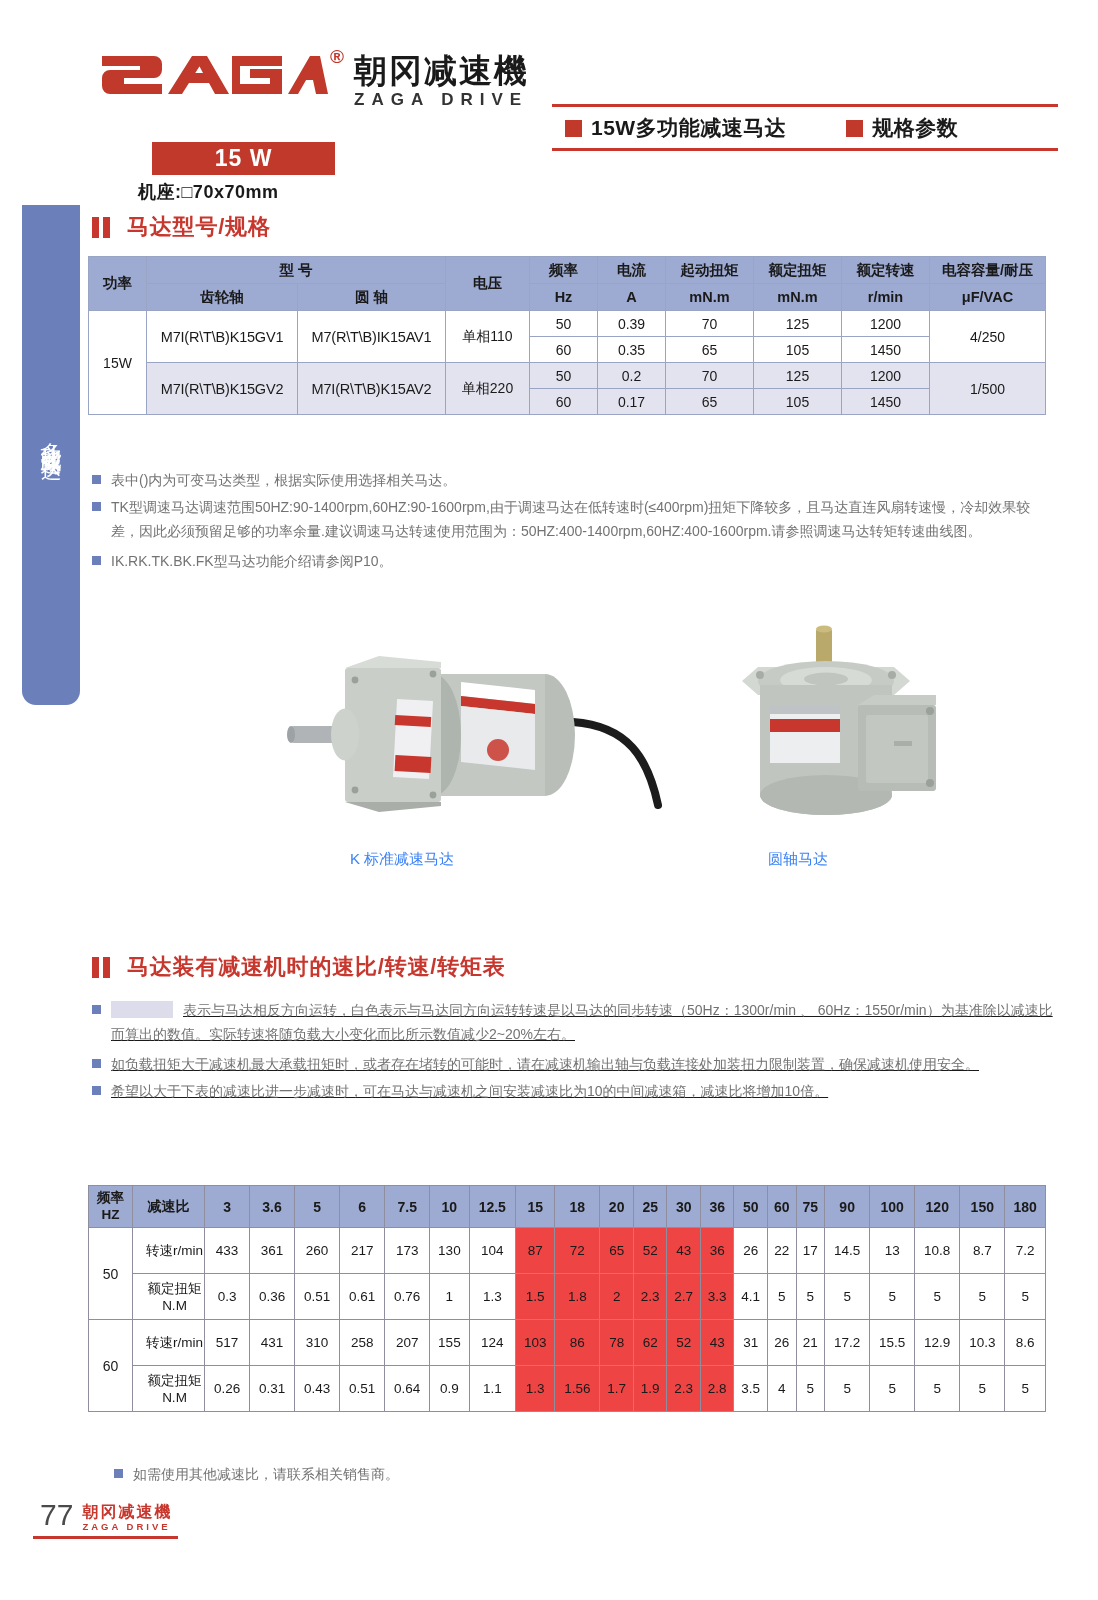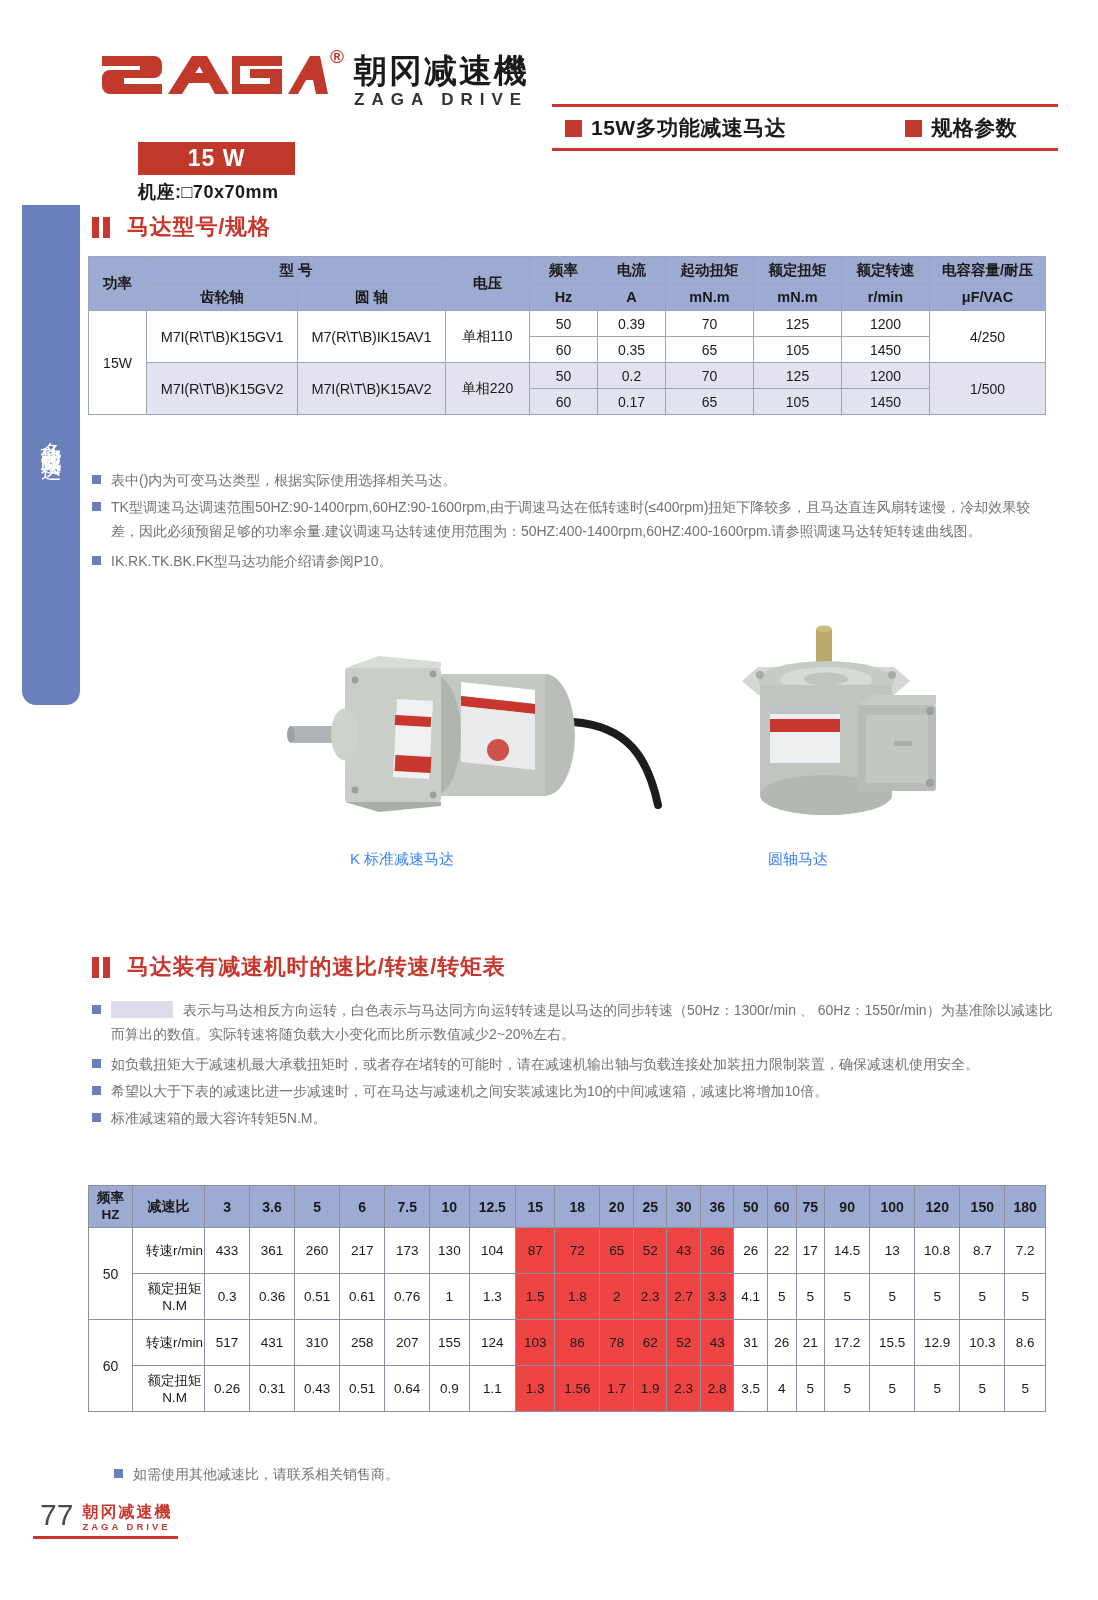--- a/index.html
+++ b/index.html
@@ -67,26 +67,26 @@
     width: 506px; height: 38px;
     display: flex; align-items: center;
   }
   .htitle { display: flex; align-items: center; }
   .htitle .sq {
     width: 17px; height: 17px; background: #c0392b;
     margin-right: 9px;
   }
   .htitle .tx { font-size: 21px; font-weight: bold; color: #1a1a1a; letter-spacing: 0.5px; text-align: right;}
   .htitle.first { margin-left: 13px; }
-  .htitle.second { margin-left: 119px; }
+  .htitle.second { margin-left: 60px; }
 
   
   .wbadge {
-    position: absolute; left: 138px; top: 142px;
-    width: 157px; height: 33px;
+    position: absolute; left: 152px; top: 142px;
+    width: 183px; height: 33px;
     background: #c0392b;
     display: flex; align-items: center; justify-content: center;
   }
   .wbadge span {
     color: #ffffff; font-size: 23px; font-weight: bold; letter-spacing: 1px;
   }
   .frame-size {
     position: absolute; left: 138px; top: 180px;
     font-size: 18px; font-weight: bold; color: #1a1a1a;
     letter-spacing: 0.5px;
@@ -148,21 +148,21 @@
   .figs { position: absolute; left: 88px; top: 615px; width: 958px; height: 270px; }
   .fig { position: absolute; }
   .cap {
     position: absolute;
     font-size: 15px; color: #3b82f6; text-align: center; width: 220px;
   }
   #cap1 { left: 292px; top: 850px; }
   #cap2 { left: 688px; top: 850px; }
 
   
-  #notes2 { left: 92px; top: 998px; width: 965px; }
+  #notes2 { left: 92px; top: 998px; width: 965px; text-decoration: underline; }
   .swatch-inline {
     display: inline-block; width: 62px; height: 17px;
     background: #dcdcea; vertical-align: -3px; margin-right: 10px;
   }
 
   
   .ratio-table {
     position: absolute; left: 88px; top: 1185px;
     width: 958px;
     font-size: 13.5px;
@@ -412,24 +412,20 @@
     <span class="bul"></span>
     <span class="txt"><span class="swatch-inline"></span><span>表示与马达相反方向运转，白色表示与马达同方向运转转速是以马达的同步转速（50Hz：1300r/min 、 60Hz：1550r/min）为基准除以减速比而算出的数值。实际转速将随负载大小变化而比所示数值减少2~20%左右。</span></span>
   </div>
   <div class="note compact">
     <span class="bul"></span>
     <span class="txt">如负载扭矩大于减速机最大承载扭矩时，或者存在堵转的可能时，请在减速机输出轴与负载连接处加装扭力限制装置，确保减速机使用安全。</span>
   </div>
   <div class="note compact">
     <span class="bul"></span>
     <span class="txt">希望以大于下表的减速比进一步减速时，可在马达与减速机之间安装减速比为10的中间减速箱，减速比将增加10倍。</span>
-  </div>
-  <div class="note compact">
-    <span class="bul"></span>
-    <span class="txt">标准减速箱的最大容许转矩5N.M。</span>
   </div>
 </div>
 
 <table class="ratio-table">
   <thead>
     <tr id="ratio-head-row">
       <td class="hdr-freq" style="width:44px"><span id="hdr-freq-l1">频率</span><br><span id="hdr-freq-l2">HZ</span></td>
       <td style="width:72px">减速比</td>
     <td>3</td>
         <td>3.6</td>

